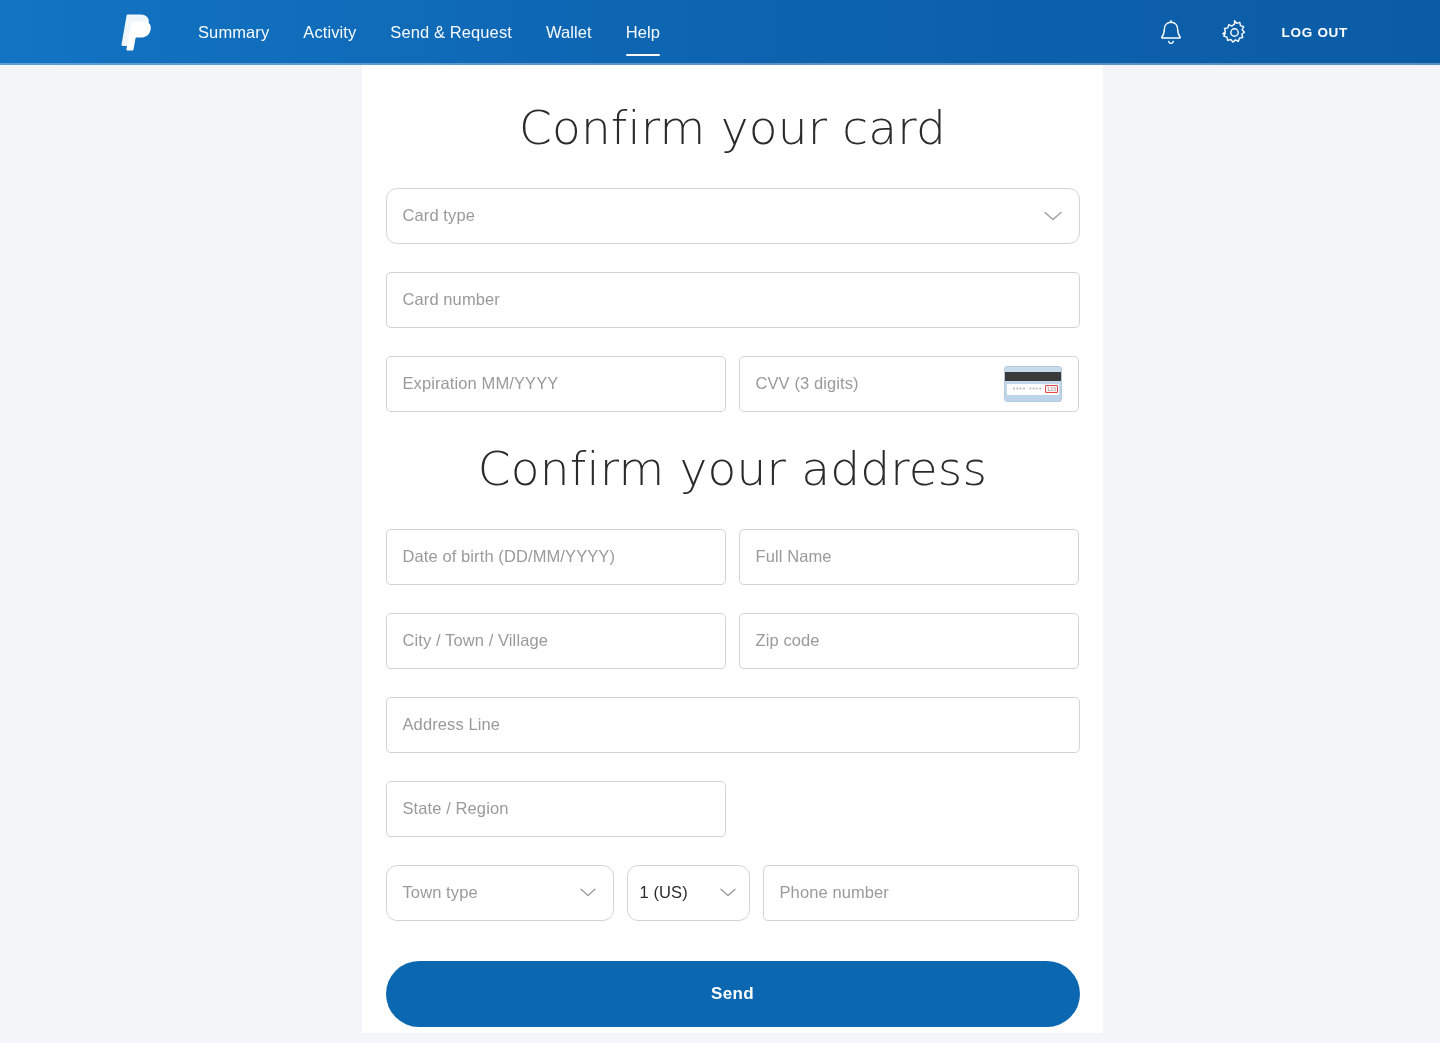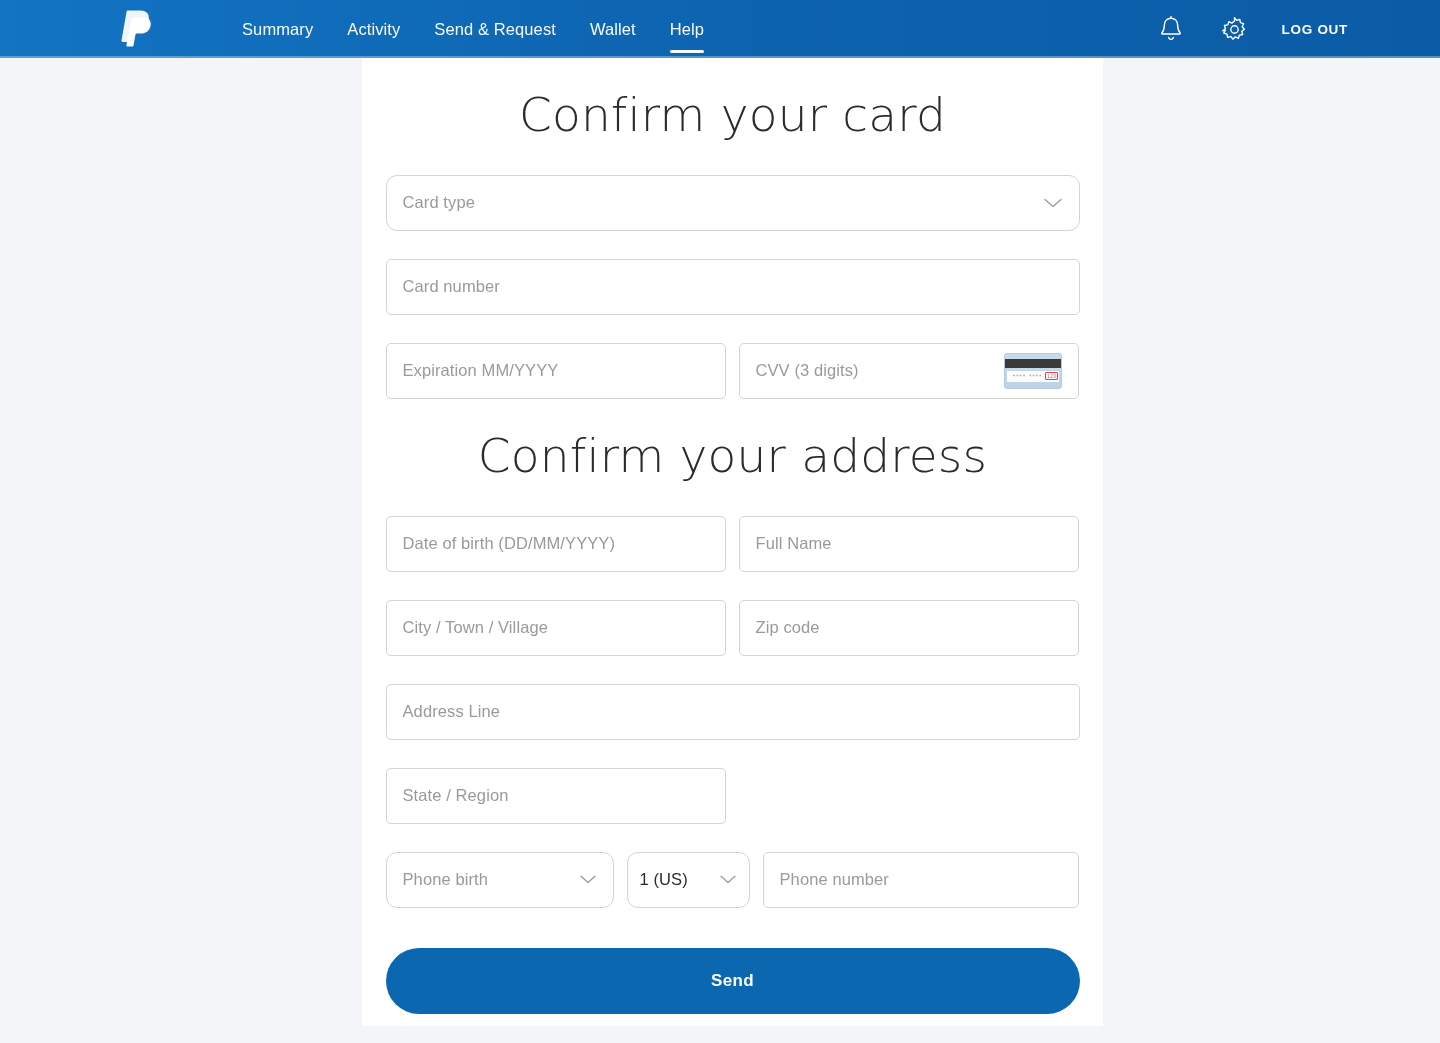--- a/index.html
+++ b/index.html
@@ -10,27 +10,26 @@
     overflow: hidden;
   }
 
   body {
     font-family: "Liberation Sans", sans-serif;
     background: #f4f5f9;
   }
 
   
   #site-header {
-    height: 58px;
+    height: 65px;
     background: linear-gradient(90deg, #1274c3 0%, #0d62ae 55%, #0b5ca6 100%);
     display: flex;
     align-items: center;
     padding: 0 92px 0 0;
     position: relative;
-    gap: 44px;
   }
   #site-header::after {
     content: "";
     position: absolute;
     left: 0; right: 0; bottom: 0;
     height: 2px;
     background: rgba(255,255,255,0.32);
   }
 
   .brand-logo {
@@ -99,21 +98,21 @@
     left: 362px;
     top: 0;
     width: 741px;
     min-height: 968px;
     background: #ffffff;
   }
 
   .form-wrap {
     width: 694px;
     margin: 0 auto;
-    padding-top: 6px;
+    padding-top: 12px;
   }
 
   .section-title {
     font-family: "DejaVu Sans", sans-serif;
     font-weight: 300;
     font-size: 47px;
     color: #2b2b2b;
     text-align: center;
     letter-spacing: .2px;
     line-height: 1.25;
@@ -336,21 +335,21 @@
       </div>
 
       <div class="field-row">
         <div class="field half">
           <span class="field-text">State / Region</span>
         </div>
       </div>
 
       <div class="field-row">
         <div class="field select-field phone-type">
-          <span class="field-text">Phone birth</span>
+          <span class="field-text">Town type</span>
           <span class="chev">
             <svg width="18" height="11" viewBox="0 0 18 11" fill="none" stroke="#9a9a9a" stroke-width="1.3" stroke-linecap="round" stroke-linejoin="round">
               <path d="M2 2.2L9 8.6L16 2.2"></path>
             </svg>
           </span>
         </div>
         <div class="field select-field phone-code">
           <span class="field-text filled">1 (US)</span>
           <span class="chev">
             <svg width="18" height="11" viewBox="0 0 18 11" fill="none" stroke="#9a9a9a" stroke-width="1.3" stroke-linecap="round" stroke-linejoin="round">

